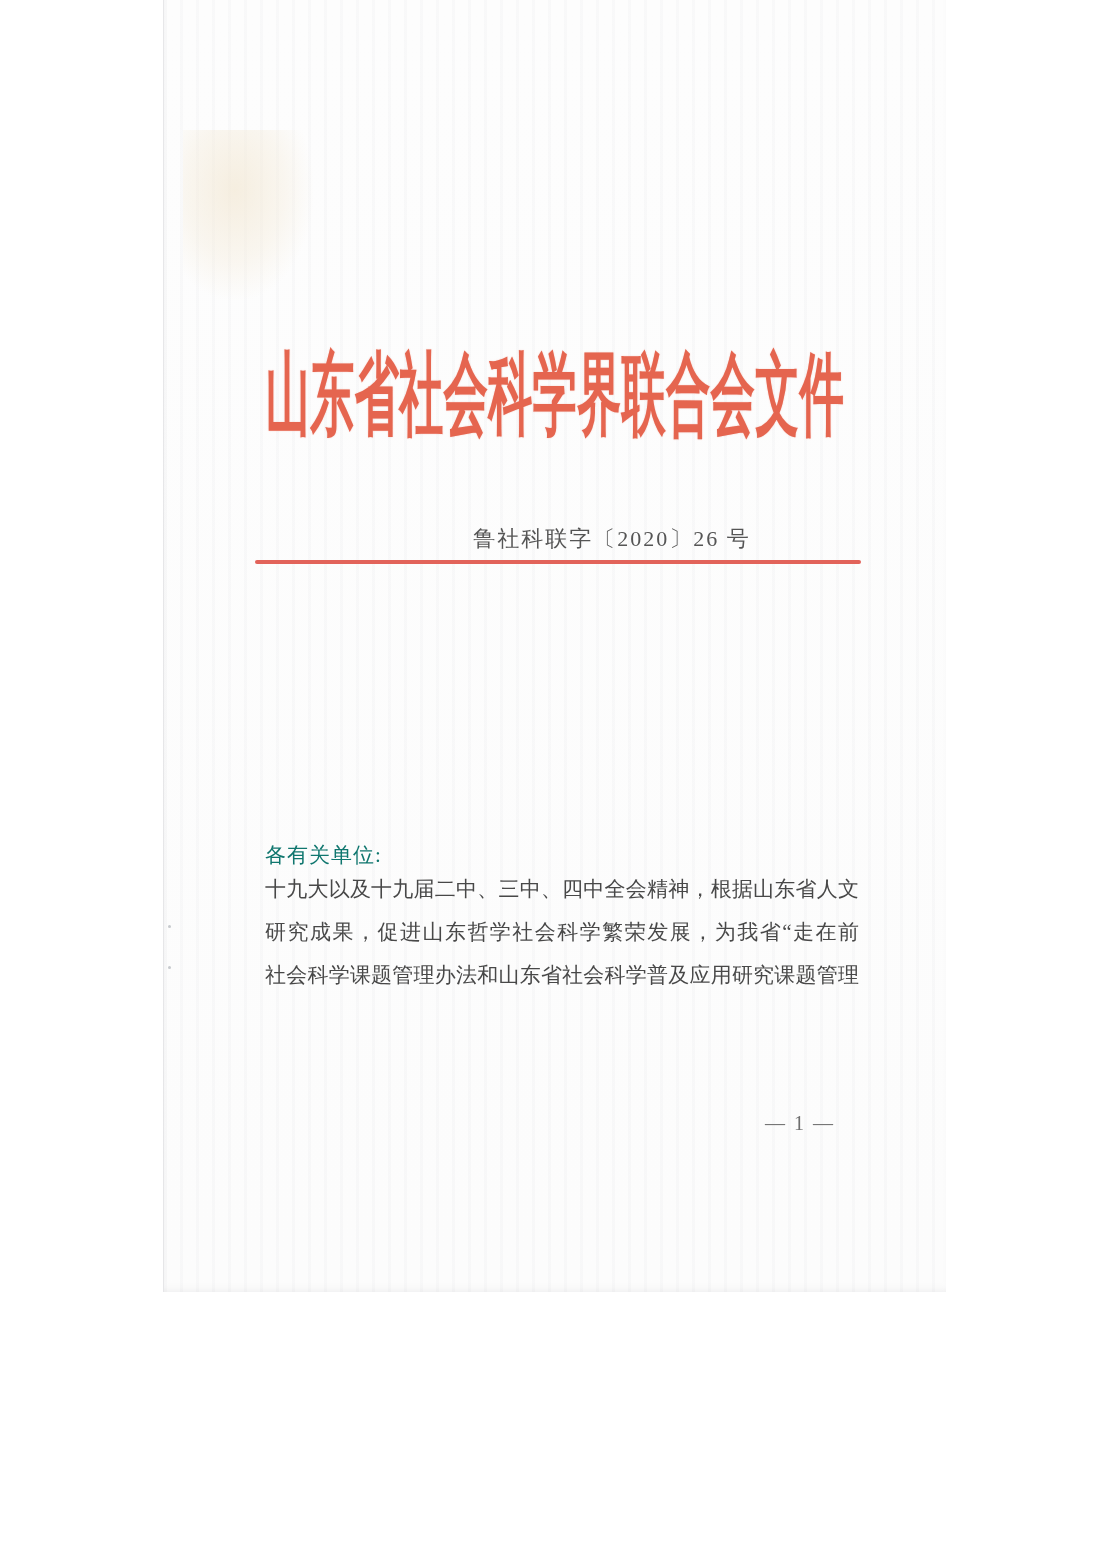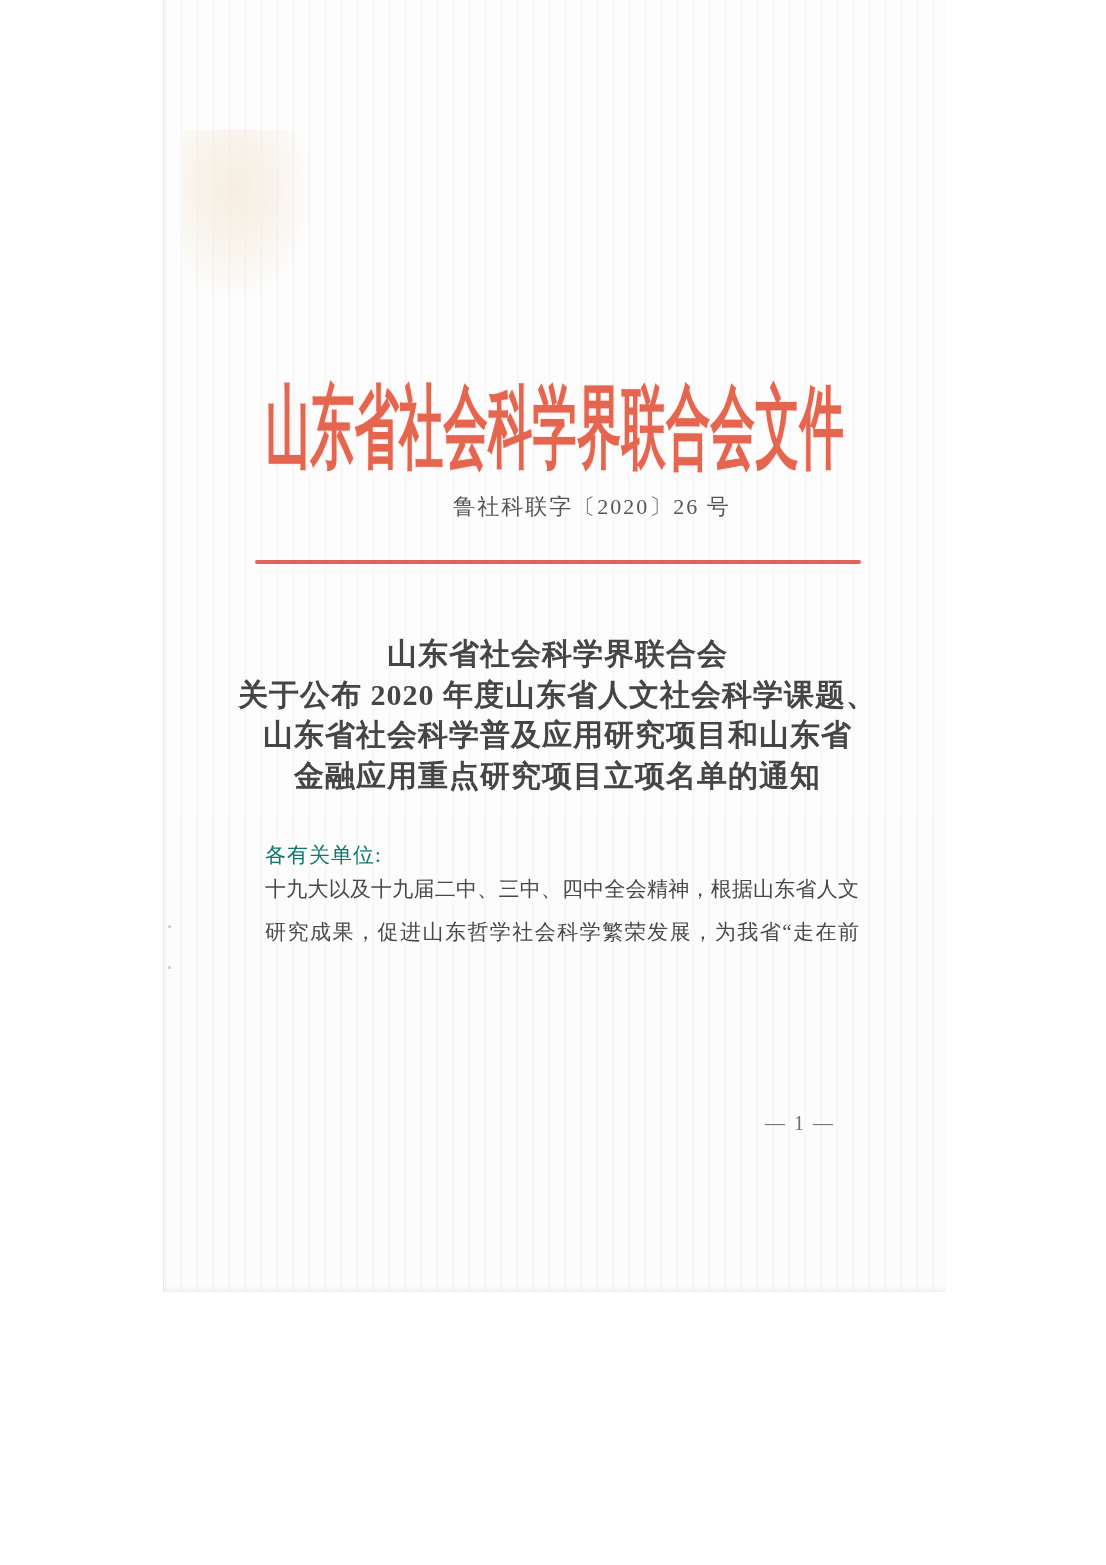--- a/index.html
+++ b/index.html
@@ -51,39 +51,39 @@
   .speck.s1 { left: 168px; top: 925px; }
   .speck.s2 { left: 168px; top: 966px; }
 
   .org-header {
     position: absolute;
     left: 165px;
     top: 366px;
     width: 780px;
     height: 92px;
     display: flex;
-    align-items: flex-end;
+    align-items: flex-start;
     justify-content: center;
   }
   .org-header .red-text {
     font-size: 44px;
     font-weight: bold;
     color: #e5654f;
     letter-spacing: 0.5px;
     white-space: nowrap;
     transform: scale(1, 2.05);
     transform-origin: center center;
     text-shadow: 0 0 1px rgba(229,101,79,0.4);
   }
   .doc-number {
     position: absolute;
     left: 165px;
-    top: 492px;
+    top: 524px;
     width: 790px;
-    padding-left: 32px;
+    padding-left: 52px;
     box-sizing: content-box;
     text-align: center;
     font-size: 22px;
     letter-spacing: 2px;
     color: #555555;
   }
   .red-rule {
     position: absolute;
     left: 255px;
     top: 560px;
@@ -152,29 +152,24 @@
   <div class="speck s2"></div>
 
   <div class="org-header">
     <span class="red-text">山东省社会科学界联合会文件</span>
   </div>
 
   <div class="doc-number">鲁社科联字〔2020〕26 号</div>
 
   <div class="red-rule"></div>
 
-  <div class="notice-title">
-    <div>山东省社会科学界联合会</div>
-    <div>关于公布 2020 年度山东省人文社会科学课题、</div>
-    <div>山东省社会科学普及应用研究项目和山东省</div>
-    <div>金融应用重点研究项目立项名单的通知</div>
-  </div>
 
   <div class="salutation">各有关单位:</div>
 
   <div class="body-text">
     <div class="body-line">十九大以及十九届二中、三中、四中全会精神，根据山东省人文</div>
     <div class="body-line">研究成果，促进山东哲学社会科学繁荣发展，为我省“走在前列、</div>
+    <div class="body-line">社会科学课题管理办法和山东省社会科学普及应用研究课题管理</div>
   </div>
 
   <div class="page-number">— 1 —</div>
 
 </div>
 
 </body></html>

